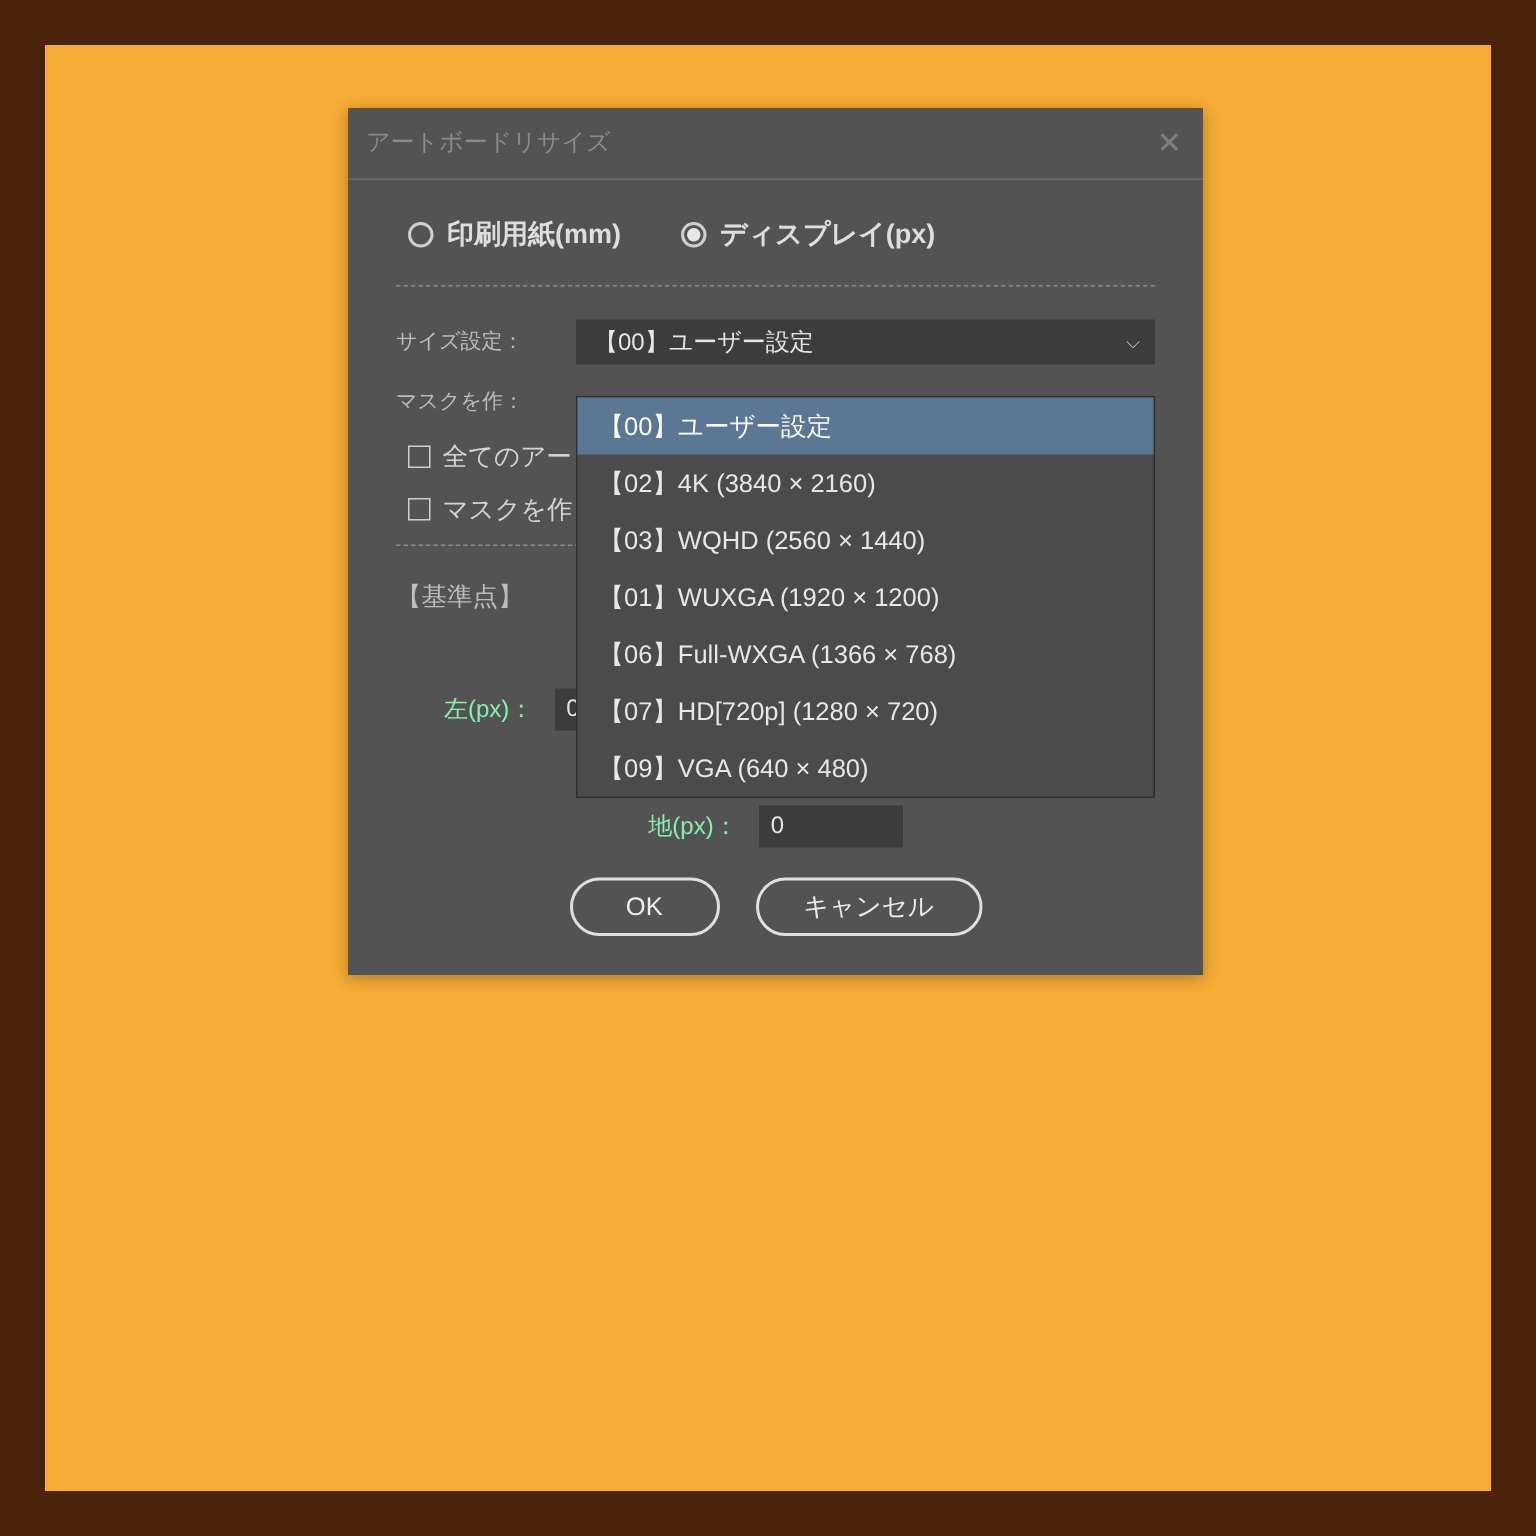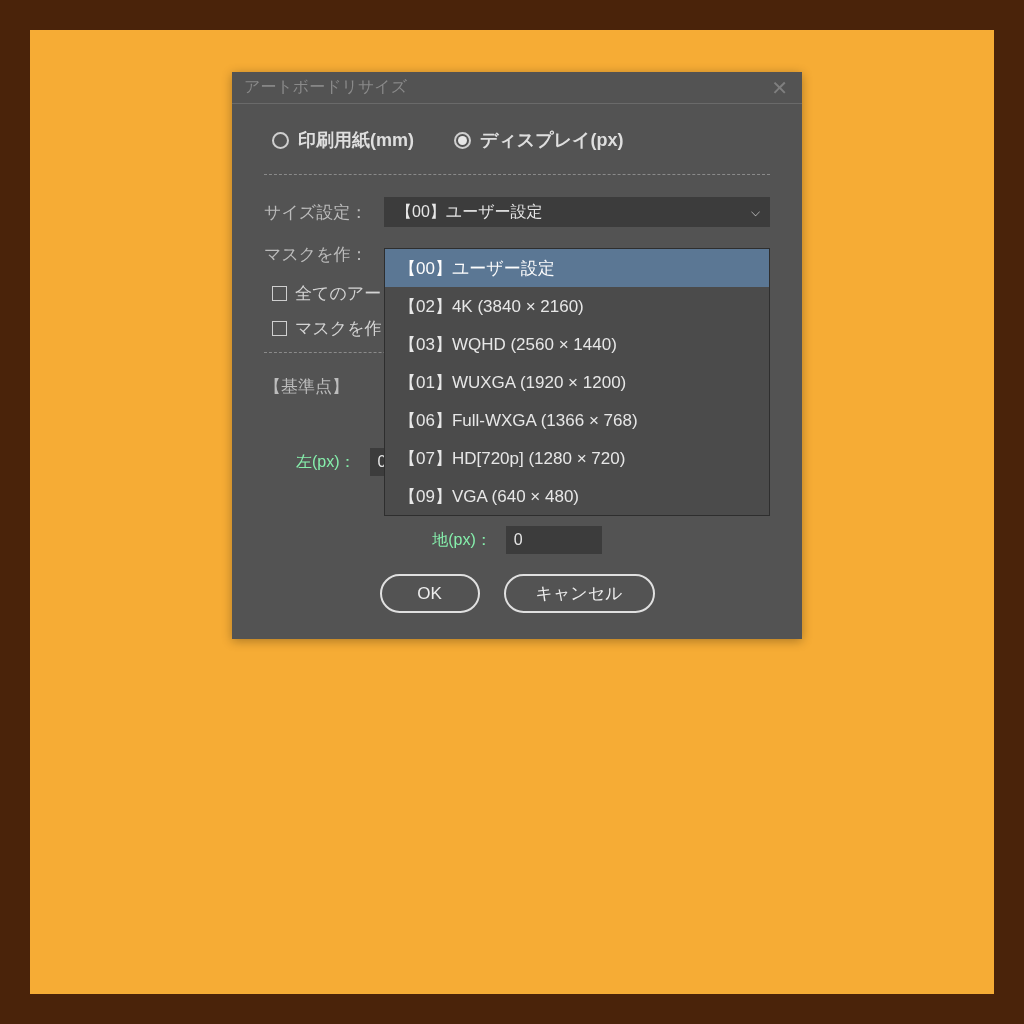--- a/index.html
+++ b/index.html
@@ -17,41 +17,41 @@
   .dialog {
     position: absolute;
     left: 202px; top: 42px;
     width: 570px;
     background: #535353;
     box-shadow: 0 2px 10px rgba(0,0,0,0.3);
     font-size: 17px;
     color: #c8c8c8;
   }
   .titlebar {
-    height: 32px;
+    height: 48px;
     display: flex; align-items: center; justify-content: space-between;
     padding: 0 14px 0 12px;
     border-bottom: 1px solid #6a6a6a;
     color: #8a8a8a;
     font-size: 16px;
   }
   .close-x { color: #7f7f7f; font-size: 20px; cursor: pointer; }
   .body { padding: 24px 32px 26px 32px; position: relative; }
   .radio-row { display: flex; gap: 40px; margin-bottom: 22px; padding-left: 8px; color: #dedede; font-size: 18px; font-weight: bold;}
   .radio { display: flex; align-items: center; gap: 9px; cursor: pointer; }
   .radio .outer {
     width: 17px; height: 17px; border-radius: 50%;
     border: 2px solid #cfcfcf; display: inline-flex; align-items: center; justify-content: center;
   }
   .radio.selected .outer .inner {
     width: 9px; height: 9px; border-radius: 50%; background: #e7e7e7;
   }
   .dashed { border-top: 1.5px dashed #8a8a8a; margin: 10px 0 22px 0; }
   .row { display: flex; align-items: center; margin-bottom: 16px; }
-  .label { width: 120px; color: #bcbcbc; font-size: 17px; }
+  .label { width: 120px; color: #bcbcbc; font-size: 14px; }
   .select {
     flex: 1; height: 30px; background: #3c3c3c;
     display: flex; align-items: center; justify-content: space-between;
     padding: 0 10px 0 12px; color: #e6e6e6; cursor: pointer;
     font-size: 16px;
   }
   .chevron { font-size: 12px; color: #cfcfcf; }
   .check-row { display: flex; align-items: center; gap: 8px; margin-bottom: 12px; padding-left: 8px; color: #d4d4d4; font-size: 17px;}
   .checkbox {
     width: 15px; height: 15px; border: 1.5px solid #cfcfcf; background: transparent;

